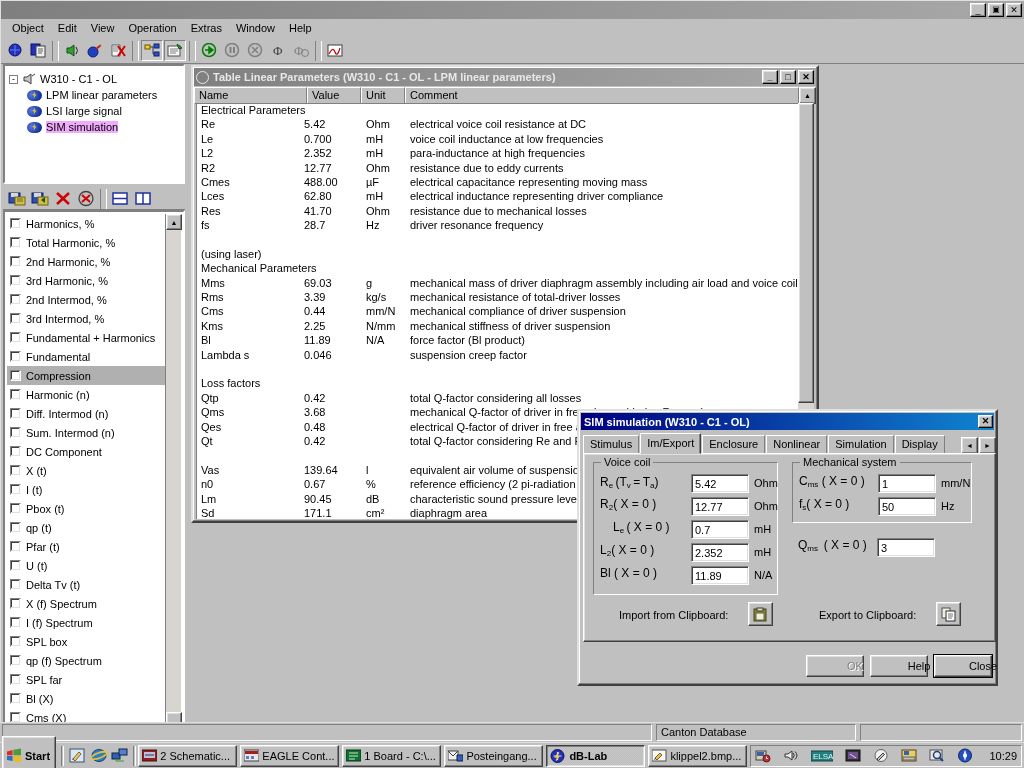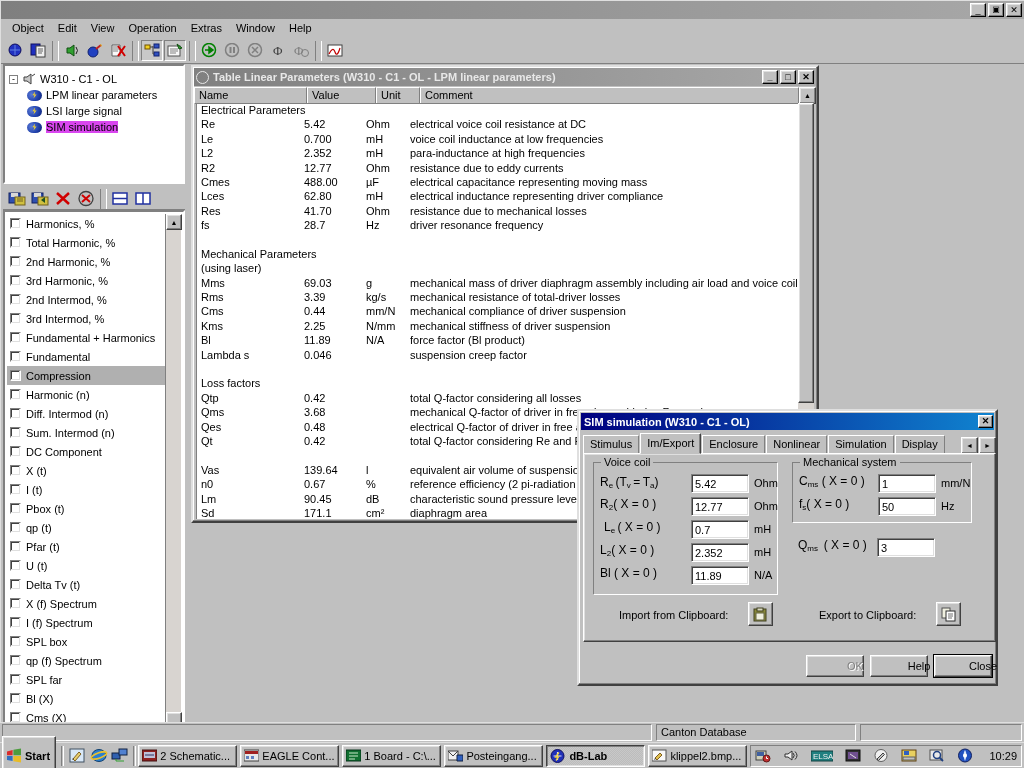--- a/index.html
+++ b/index.html
@@ -118,21 +118,21 @@
     background: radial-gradient(circle at 30% 40%, #5a7bd8 0%, #1f3fa8 60%, #0b2070 100%);
     border-radius: 7px/6px;
     position: relative;
   }
   .obj-icon::after {
     content: ""; position: absolute; left: 4px; top: 2px;
     width: 7px; height: 7px;
     background: #f0d030;
     clip-path: polygon(60% 0, 20% 55%, 48% 55%, 35% 100%, 80% 42%, 50% 42%);
   }
-  .tree-label.selected { background: #d946ef; }
+  .tree-label.selected { background: #f0abfc; }
 
   #panel-toolbar {
     position: absolute; left: 0; top: 124px; width: 182px; height: 22px;
     background: #c0c0c0; display: flex; align-items: center; padding-left: 3px;
     border-bottom: 1px solid #808080;
   }
   .ptool { width: 23px; height: 20px; display: flex; align-items: center; justify-content: center; }
 
   #checklist-box {
     position: absolute; left: 0; top: 146px; width: 182px; height: 572px;
@@ -729,21 +729,21 @@
       <span>Table Linear Parameters (W310 - C1 - OL - LPM linear parameters)</span>
       <span style="margin-left:auto; display:flex;">
         <span class="tb-btn">_</span>
         <span class="tb-btn">□</span>
         <span class="tb-btn">✕</span>
       </span>
     </div>
 
     <div id="tlp-header">
       <div class="hcell" style="width:113px;">Name</div>
-      <div class="hcell" style="width:69px;">Value</div>
+      <div class="hcell" style="width:54px;">Value</div>
       <div class="hcell" style="width:44px;">Unit</div>
       <div class="hcell" style="flex:1;">Comment</div>
       <div class="sb-arrow" style="width:17px;height:17px;">▲</div>
     </div>
 
     <div id="tlp-body">
         <div class="group-head">Electrical Parameters</div>
         <div class="prow">
           <div class="pname">Re</div>
           <div class="pval">5.42</div>
@@ -786,22 +786,22 @@
           <div class="punit">Ohm</div>
           <div class="pcom">resistance due to mechanical losses</div>
         </div>
         <div class="prow">
           <div class="pname">fs</div>
           <div class="pval">28.7</div>
           <div class="punit">Hz</div>
           <div class="pcom">driver resonance frequency</div>
         </div>
         <div class="prow">&nbsp;</div>
+        <div class="group-head">(using laser)</div>
         <div class="group-head">Mechanical Parameters</div>
-        <div class="group-head">(using laser)</div>
         <div class="prow">
           <div class="pname">Mms</div>
           <div class="pval">69.03</div>
           <div class="punit">g</div>
           <div class="pcom">mechanical mass of driver diaphragm assembly including air load and voice coil</div>
         </div>
         <div class="prow">
           <div class="pname">Rms</div>
           <div class="pval">3.39</div>
           <div class="punit">kg/s</div>
@@ -919,21 +919,21 @@
         </div>
         <div class="tinput" style="position:absolute;left:97px;top:11px;width:58px;">5.42</div>
         <span class="funit" style="position:absolute;left:160px;top:14px;">Ohm</span>
 
         <div class="field-row" style="left:6px; top:34px;">
           <span class="flabel">R<sub>2</sub>( X = 0 )</span>
         </div>
         <div class="tinput" style="position:absolute;left:97px;top:34px;width:58px;">12.77</div>
         <span class="funit" style="position:absolute;left:160px;top:37px;">Ohm</span>
 
-        <div class="field-row" style="left:10px; top:57px;">
+        <div class="field-row" style="left:19px; top:57px;">
           <span class="flabel">L<sub>e</sub> ( X = 0 )</span>
         </div>
         <div class="tinput" style="position:absolute;left:97px;top:57px;width:58px;">0.7</div>
         <span class="funit" style="position:absolute;left:160px;top:60px;">mH</span>
 
         <div class="field-row" style="left:6px; top:80px;">
           <span class="flabel">L<sub>2</sub>( X = 0 )</span>
         </div>
         <div class="tinput" style="position:absolute;left:97px;top:80px;width:58px;">2.352</div>
         <span class="funit" style="position:absolute;left:160px;top:83px;">mH</span>

